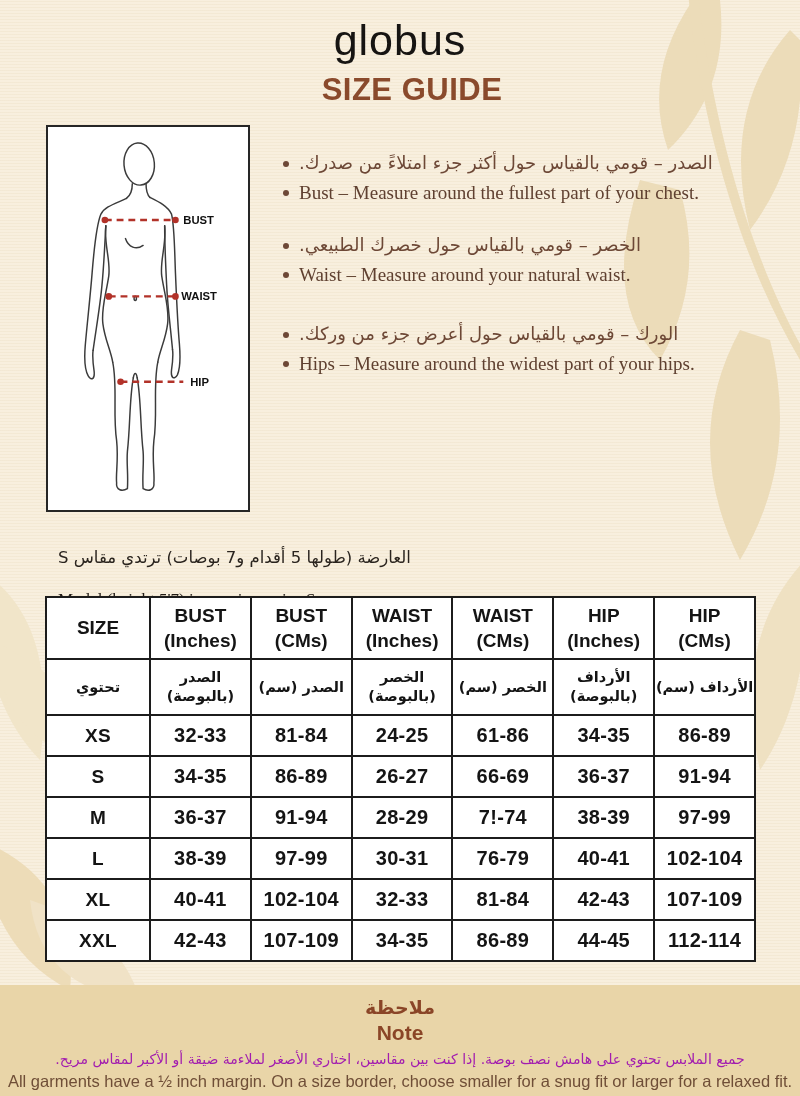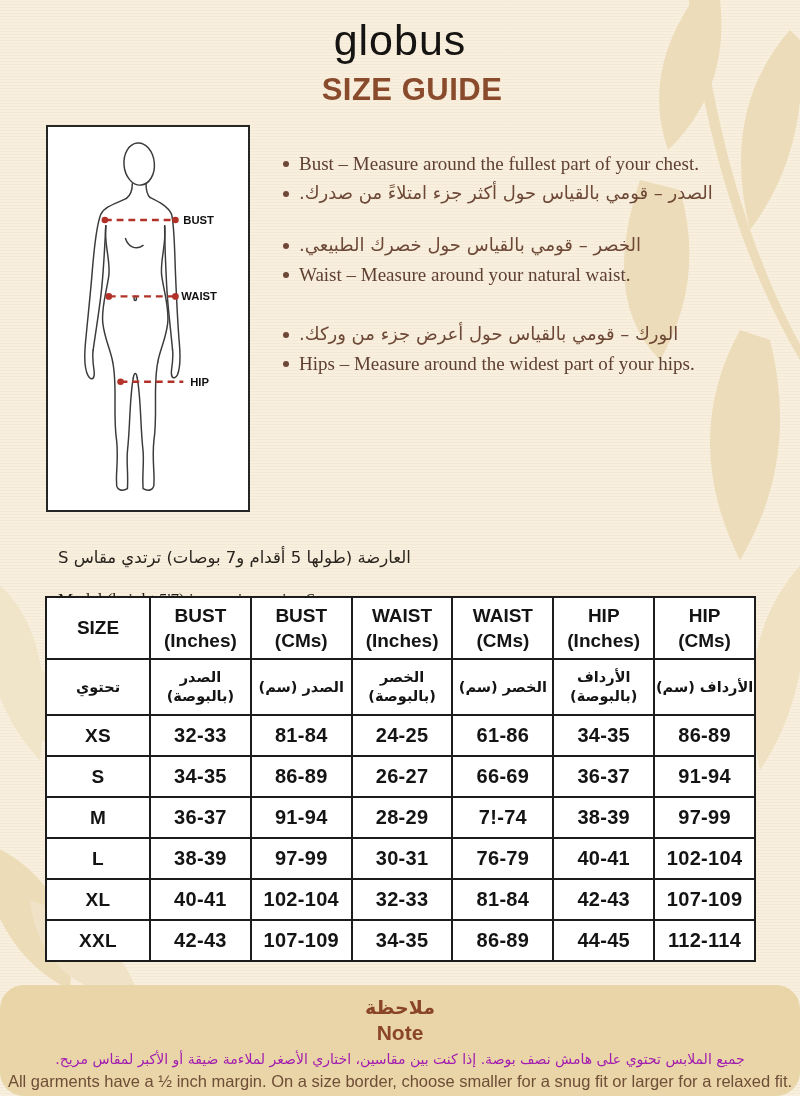--- a/index.html
+++ b/index.html
@@ -41,21 +41,21 @@
       vertical-align:middle; padding:0; color:#141414;}
   .size-table thead tr:first-child{height:62px;}
   .size-table thead tr:last-child{height:56px;}
   .size-table tbody tr{height:41px;}
   .h-en span{display:block; font-size:19px; font-weight:700; line-height:1.32;}
   .h-ar{direction:rtl; font-family:"DejaVu Sans", sans-serif; font-size:14.5px; font-weight:700;
         line-height:1.3; padding:2px 3px;}
   .size-table tbody td{font-size:20px; font-weight:700; letter-spacing:.3px;}
   .size-table tbody td:first-child{font-weight:700; font-size:19px;}
 
-  .note{top:985px; left:0; width:800px; height:111px; background:#e9d5a8; text-align:center;border-radius:24px;}
+  .note{top:985px; left:0; width:800px; height:111px; background:#e9d5a8; text-align:center;}
   .note-h-ar{margin:10px 0 0; font-family:"DejaVu Sans", sans-serif; font-size:19px; font-weight:700; color:#8a4527; line-height:24px;}
   .note-h-en{margin:1px 0 4px; font-size:21px; font-weight:700; color:#8a4527; line-height:25px;text-align:center;}
   .note-b-ar{margin:0; direction:rtl; font-family:"DejaVu Sans", sans-serif; font-size:14px; color:#a21caf; line-height:21px;}
   .note-b-en{margin:0; font-size:16.5px; color:#6f4e37; line-height:22px;}
 </style>
 </head>
 <body>
 
 <div class="page">
 
@@ -112,25 +112,25 @@
         <text x="136" y="175">WAIST</text>
         <text x="145" y="262">HIP</text>
       </g>
     </svg>
   </div>
 
   <section class="layer bullets">
     <div class="b-group">
       <div class="b-row">
         <span class="dot"></span>
+        <p class="ar" dir="rtl">الصدر – قومي بالقياس حول أكثر جزء امتلاءً من صدرك.</p>
+      </div>
+      <div class="b-row">
+        <span class="dot"></span>
         <p class="en">Bust – Measure around the fullest part of your chest.</p>
-      </div>
-      <div class="b-row">
-        <span class="dot"></span>
-        <p class="ar" dir="rtl">الصدر – قومي بالقياس حول أكثر جزء امتلاءً من صدرك.</p>
       </div>
     </div>
     <div class="b-group">
       <div class="b-row">
         <span class="dot"></span>
         <p class="ar" dir="rtl">الخصر – قومي بالقياس حول خصرك الطبيعي.</p>
       </div>
       <div class="b-row">
         <span class="dot"></span>
         <p class="en">Waist – Measure around your natural waist.</p>

